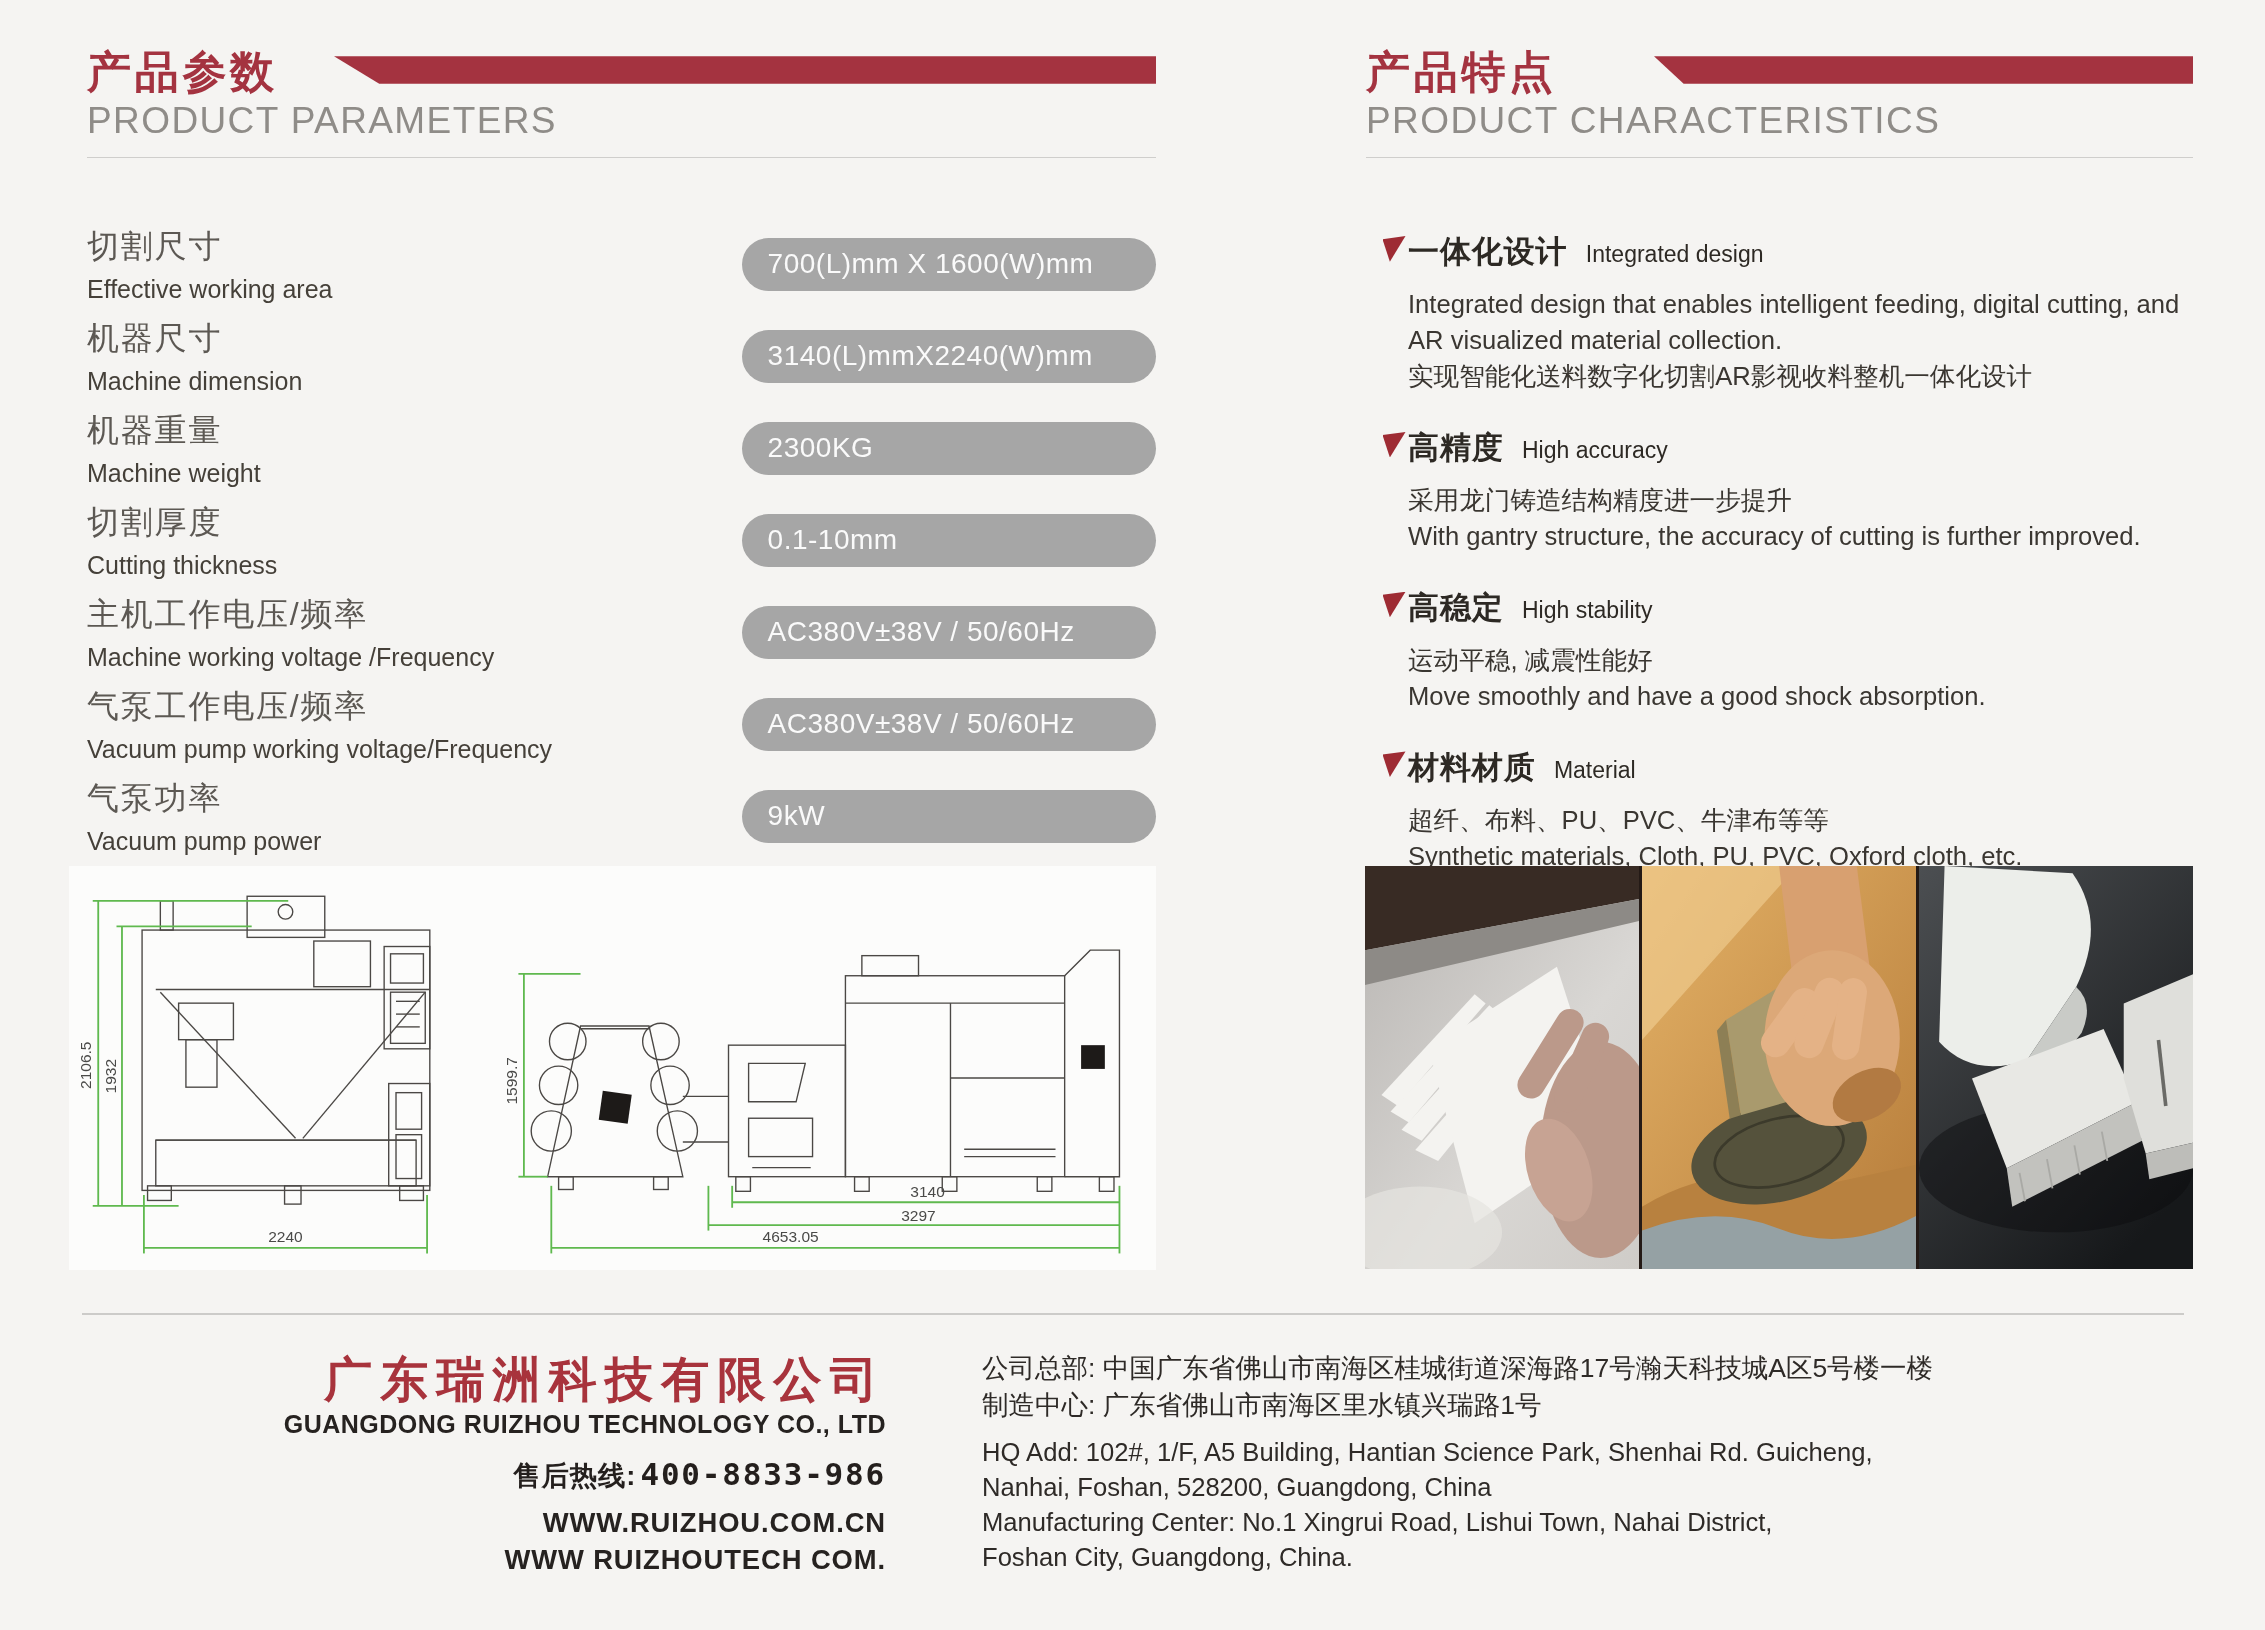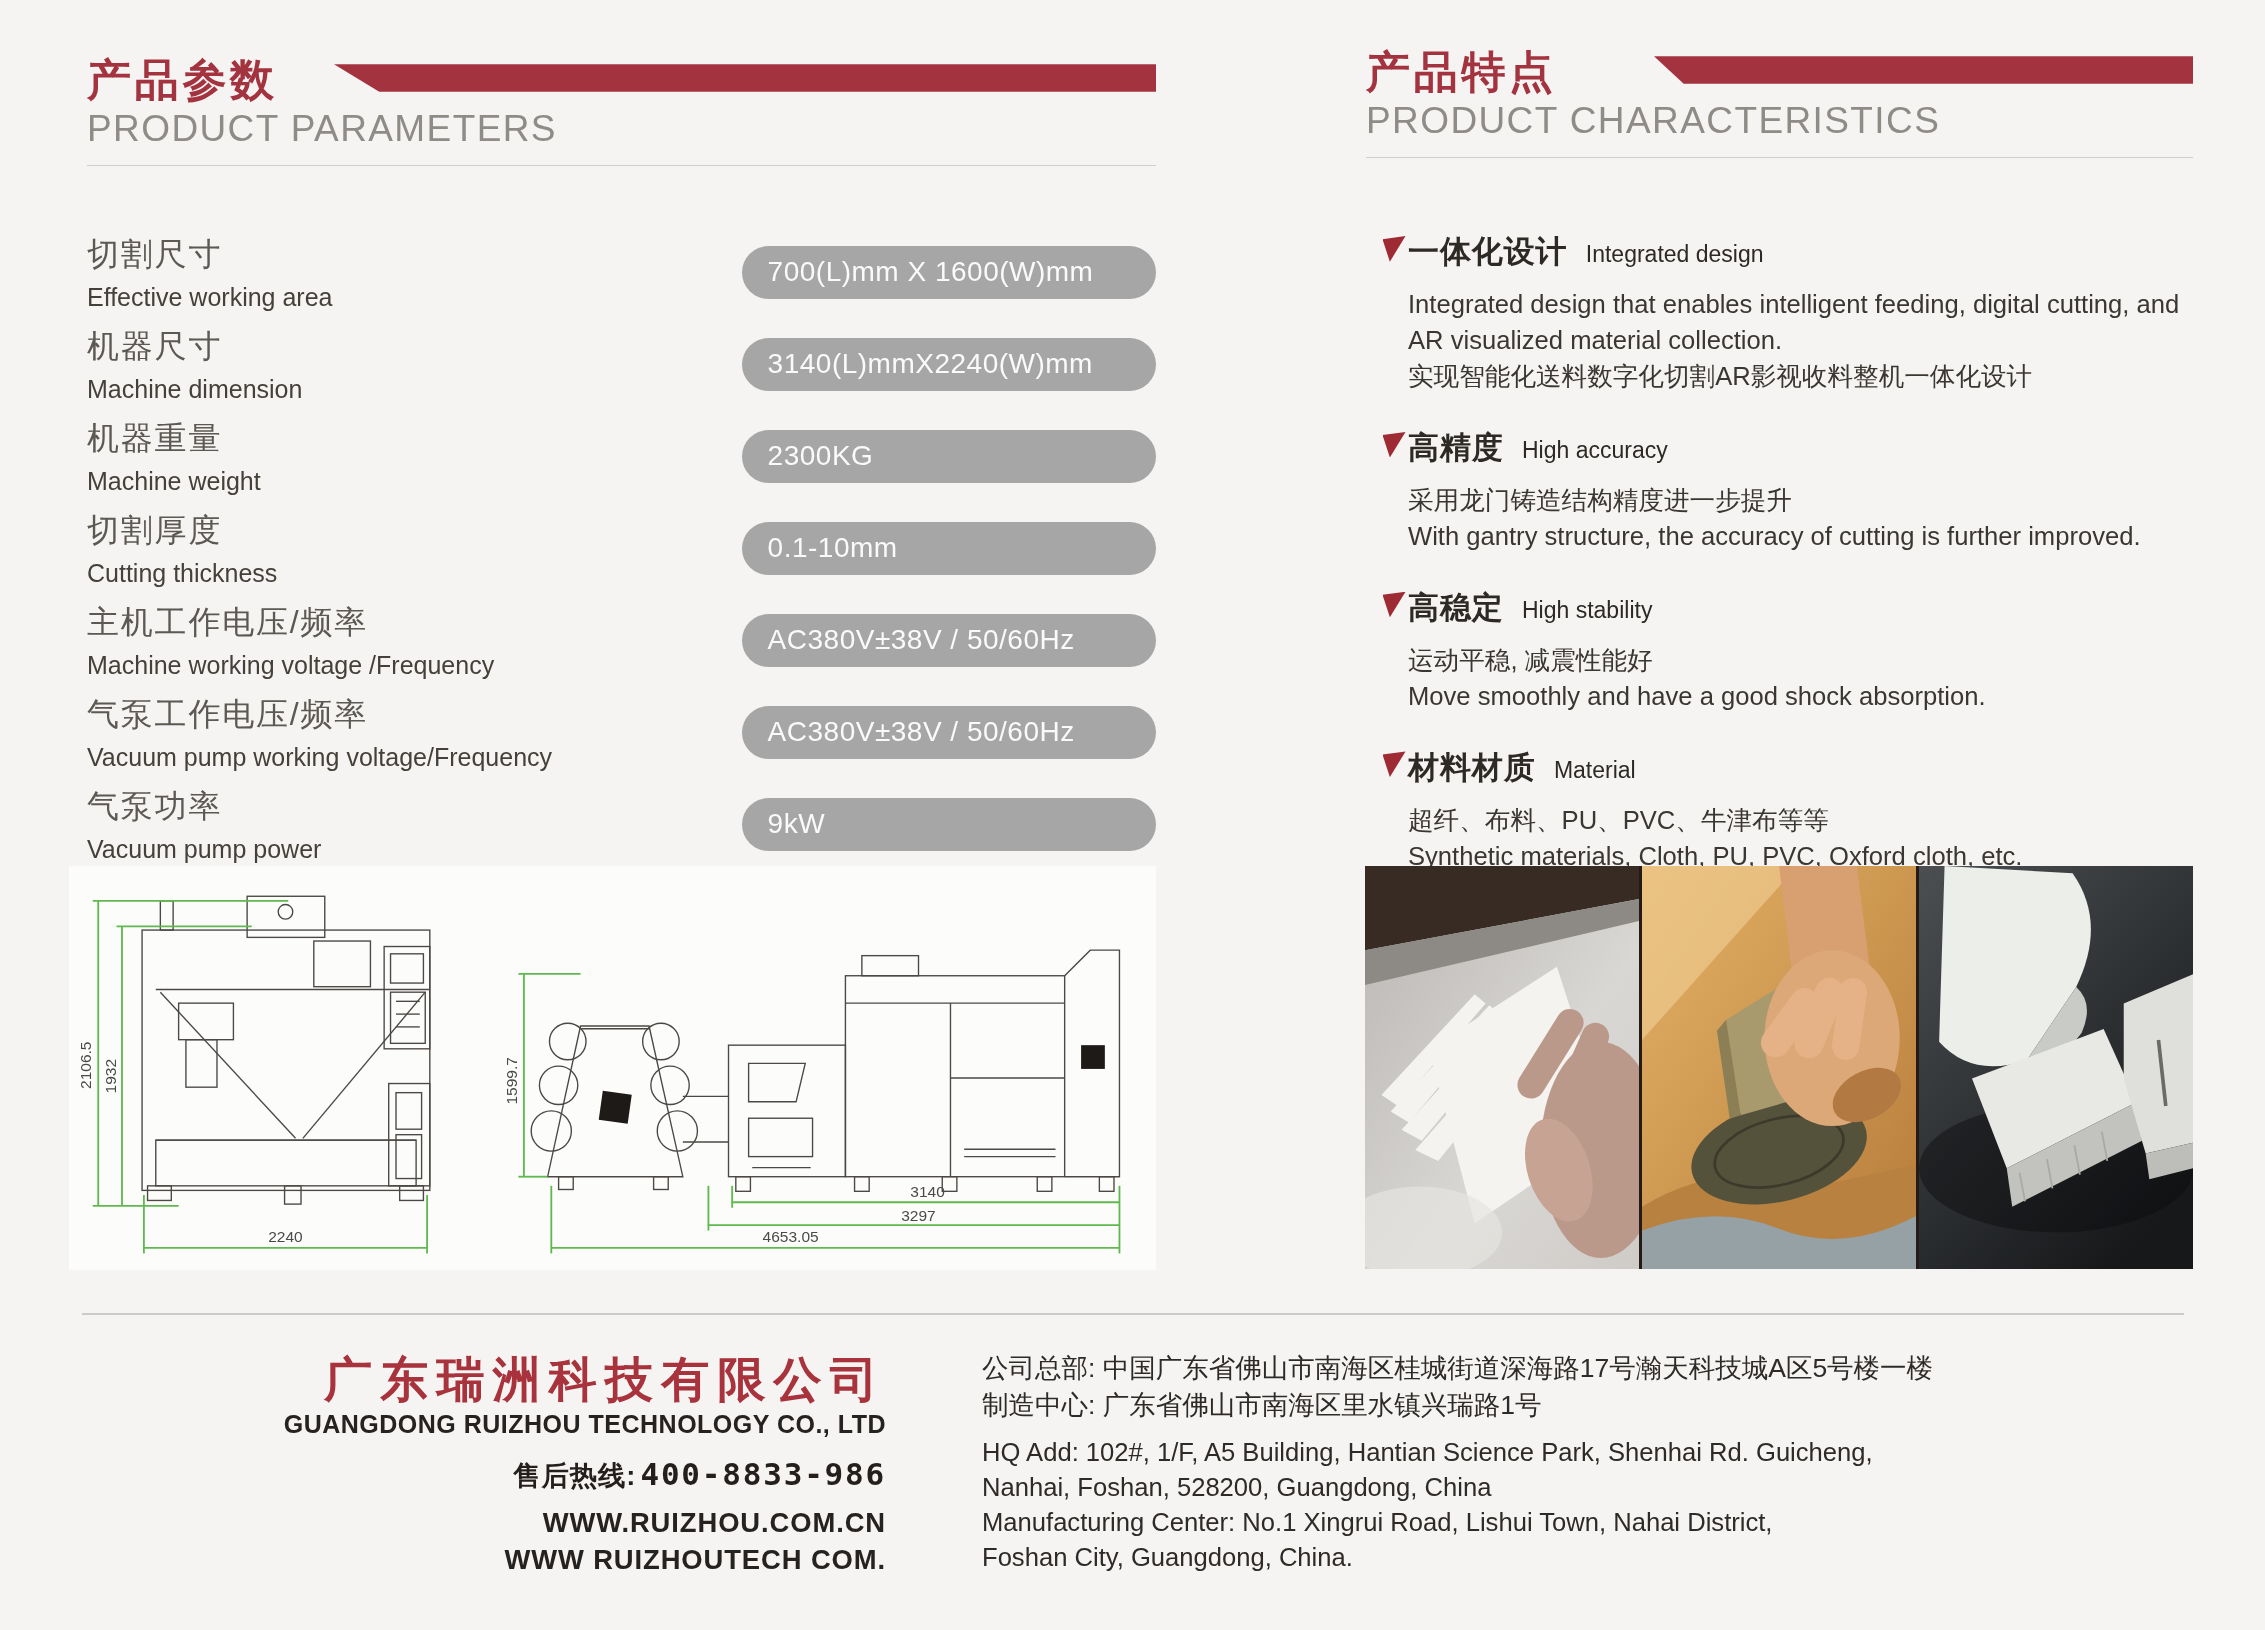--- a/index.html
+++ b/index.html
@@ -7,21 +7,21 @@
   body {
     position:relative;
     background:#f5f4f2;
     font-family:"Liberation Sans", sans-serif;
     color:#3c3835;
     overflow:hidden;
   }
 
   
   .col { position:absolute; top:49px; }
-  .col-left  { left:87px;  width:1069px;margin-top:8px; }
+  .col-left  { left:87px;  width:1069px; }
   .col-right { left:1366px; width:827px; }
 
   .hdr { position:relative; }
   .hdr-zh {
     font-size:44px; font-weight:bold; color:#a43340;
     letter-spacing:3.7px; line-height:46px;
   }
   .hdr-banner {
     position:absolute; top:7.3px; height:27.4px; background:#a43340;
     clip-path:polygon(0 0, 100% 0, 100% 100%, 5.5% 100%);

